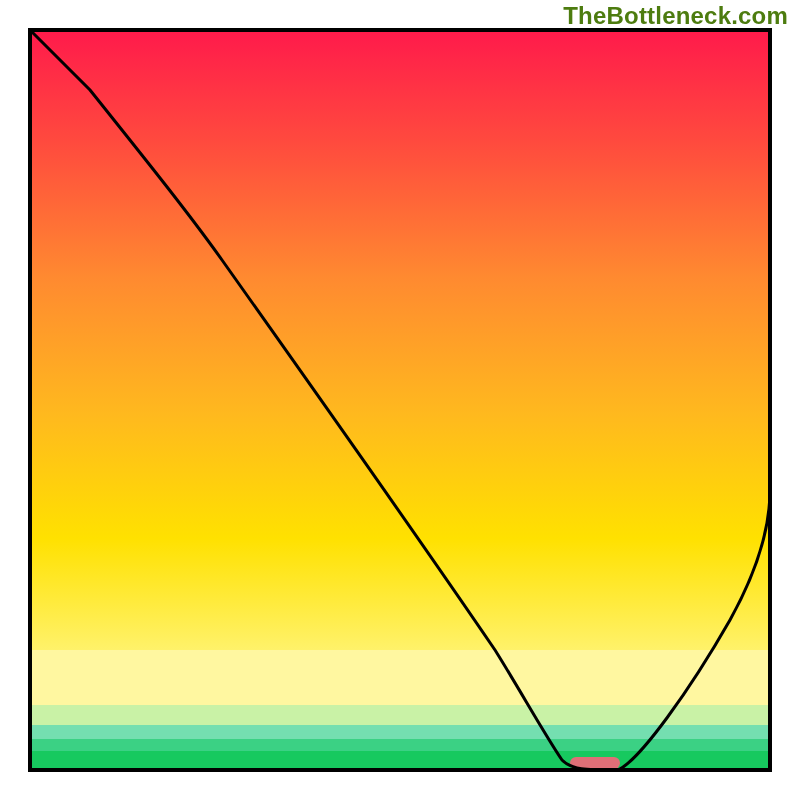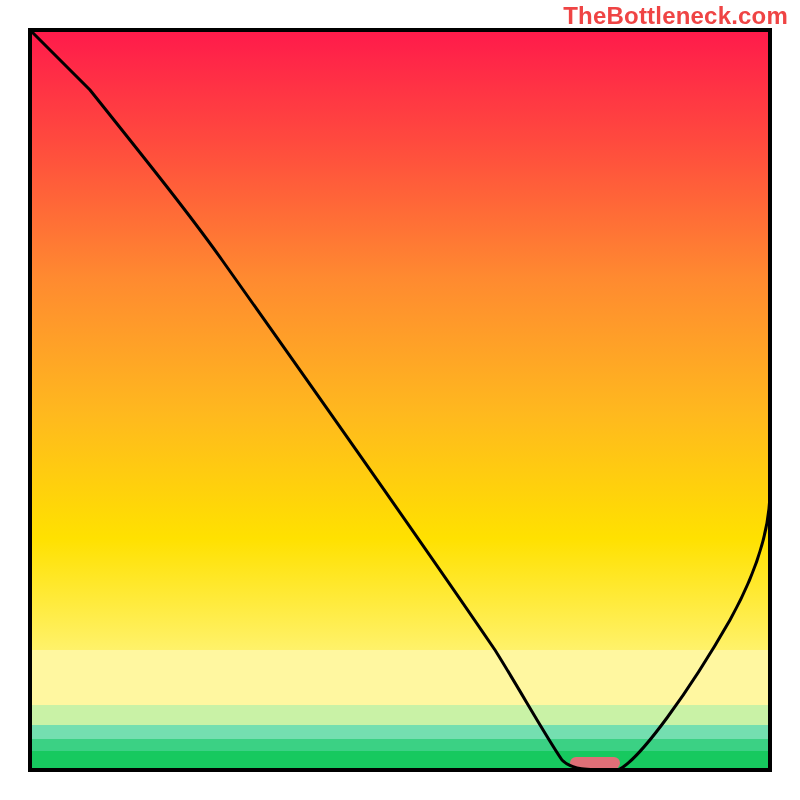--- a/index.html
+++ b/index.html
@@ -14,21 +14,21 @@
     position: relative;
     width: 800px;
     height: 800px;
   }
   .watermark {
     position: absolute;
     top: 2px;
     right: 12px;
     font-size: 24px;
     font-weight: 600;
-    color: #ef4444;
+    color: #4d7c0f;
     letter-spacing: 0.2px;
     z-index: 10;
   }
   svg.plot {
     position: absolute;
     left: 0;
     top: 0;
   }
 </style>
 </head>

